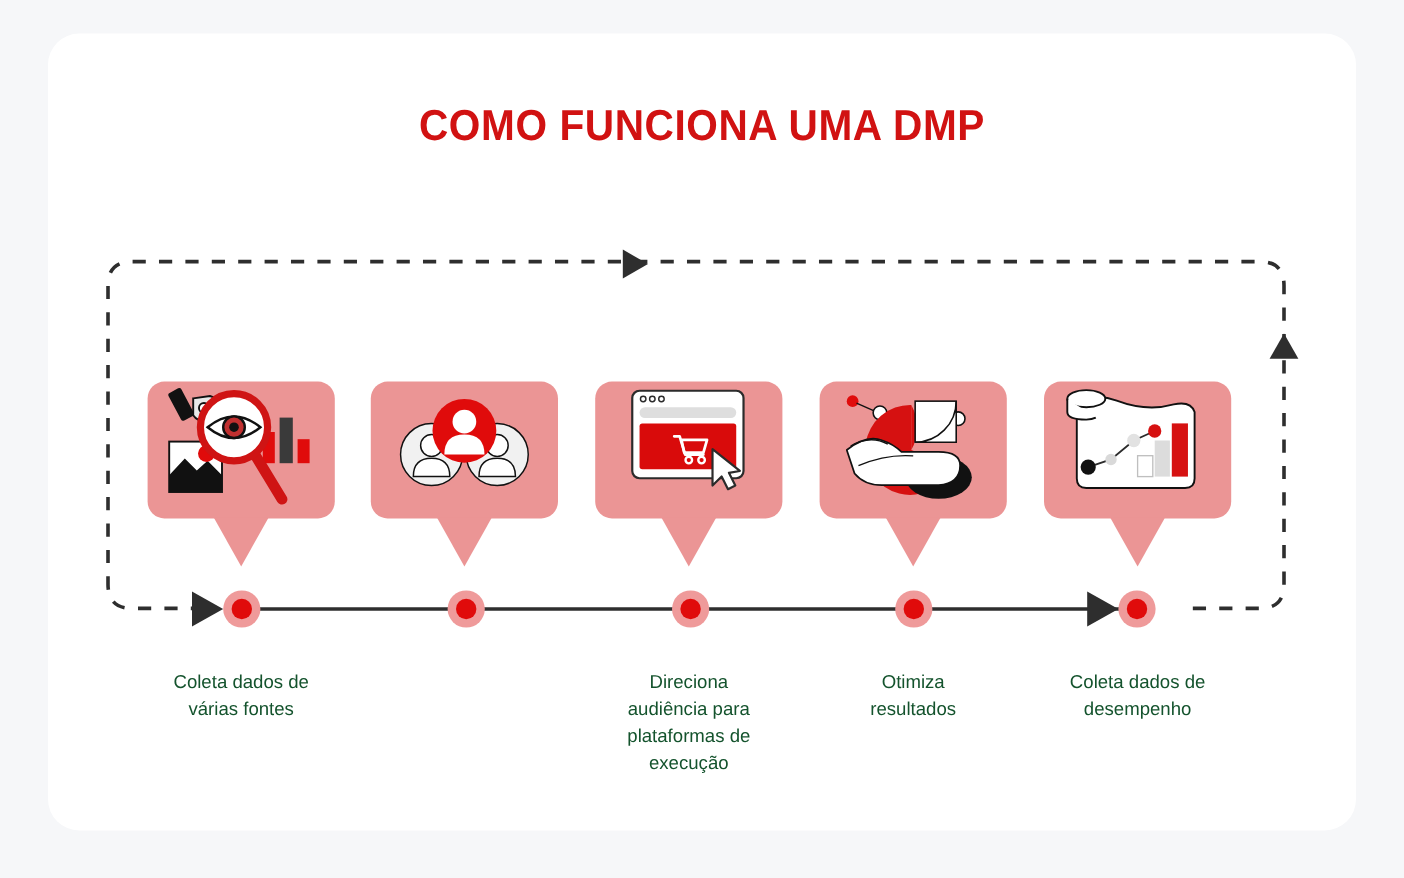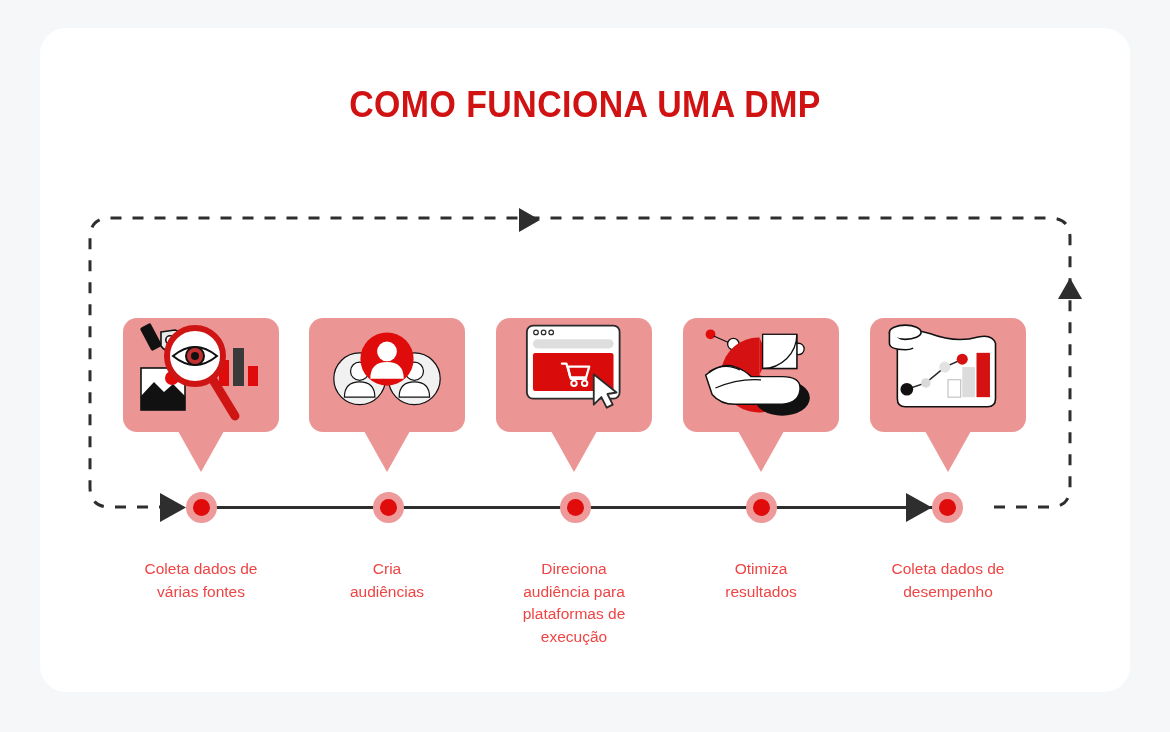--- a/index.html
+++ b/index.html
@@ -90,21 +90,21 @@
     overflow: visible;
   }
   .label {
     position: absolute;
     top: 240px;
     width: 198px;
     text-align: center;
     font-family: "Liberation Sans", sans-serif;
     font-size: 15.5px;
     line-height: 22.5px;
-    color: #ef4444;
+    color: #14532d;
   }
   .dot {
     position: absolute;
     top: 492px;
     width: 31px;
     height: 31px;
     border-radius: 50%;
     background: #ef9a9a;
   }
   .dot i {
@@ -180,22 +180,20 @@
 
           <circle cx="114" cy="58" r="34" fill="#f1f1f1" stroke="#111" stroke-width="1.6"></circle>
           <circle cx="114" cy="48" r="12" fill="#fff" stroke="#111" stroke-width="1.6"></circle>
           <path d="M94 82 Q94 62 114 62 Q134 62 134 82 Z" fill="#fff" stroke="#111" stroke-width="1.6"></path>
 
           <circle cx="78" cy="32" r="35" fill="#e00b0b"></circle>
           <circle cx="78" cy="22" r="13" fill="#fff"></circle>
           <path d="M56 58 Q56 36 78 36 Q100 36 100 58 Z" fill="#fff"></path>
         </svg>
       </div>
-      <div class="label" style="white-space:pre-line">Cria
-audiências</div>
     </div>
 
     <div class="step" style="left:475px">
       <div class="card">
         <svg class="art" viewBox="-12 -22 180 150">
 
           <rect x="16" y="-12" width="122" height="96" rx="8" fill="#fff" stroke="#2b2b2b" stroke-width="2.4"></rect>
           <circle cx="28" cy="-3" r="3" fill="none" stroke="#2b2b2b" stroke-width="1.6"></circle>
           <circle cx="38" cy="-3" r="3" fill="none" stroke="#2b2b2b" stroke-width="1.6"></circle>
           <circle cx="48" cy="-3" r="3" fill="none" stroke="#2b2b2b" stroke-width="1.6"></circle>

